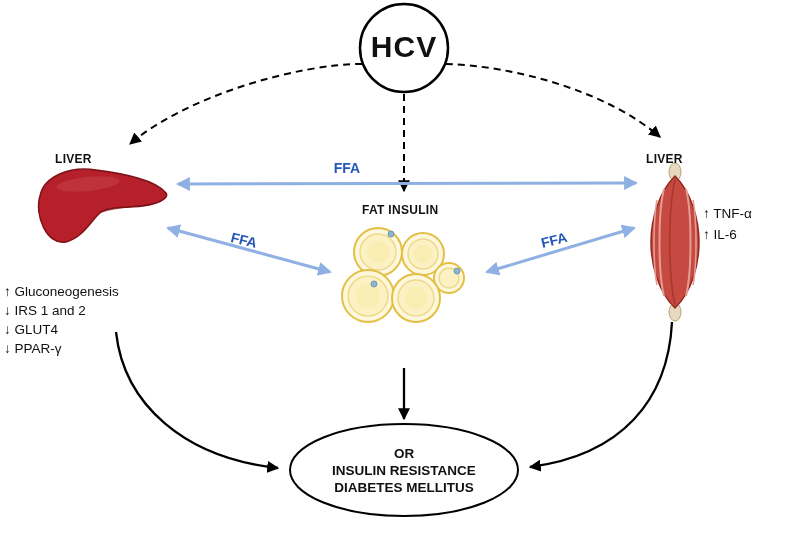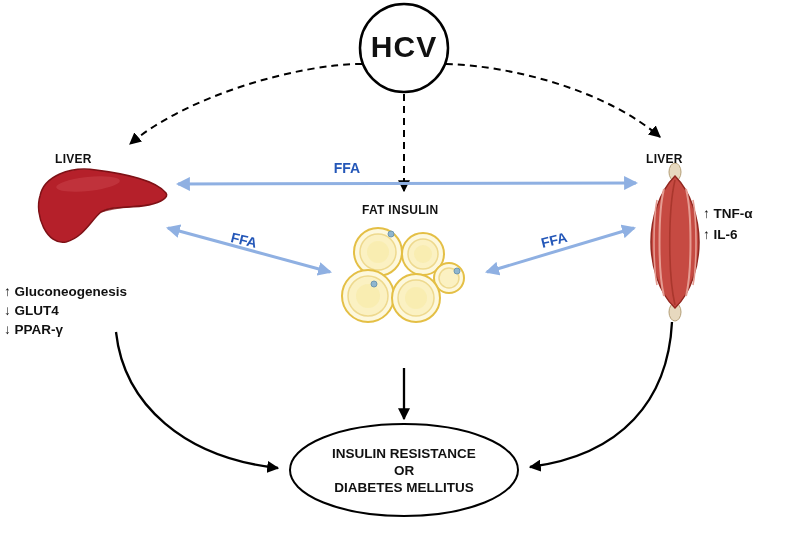--- a/index.html
+++ b/index.html
@@ -7,21 +7,21 @@
   .canvas {
     position:relative; width:800px; height:544px; background:#ffffff;
     font-family:"Liberation Sans","DejaVu Sans",sans-serif; color:#111; overflow:hidden;
   }
   svg.gfx { position:absolute; left:0; top:0; }
   .abs { position:absolute; white-space:nowrap; }
   .lbl { font-weight:bold; font-size:12px; letter-spacing:.3px; }
   .hcv-text { font-size:30px; font-weight:bold; transform:translate(-50%,-50%); letter-spacing:1px; }
   .center { transform:translate(-50%,-50%); }
   .ffa { font-weight:bold; font-size:14px; color:var(--ffa-text,#2457b8); }
-  .fx div { font-weight:bold; font-size:13.5px; line-height:19px; white-space:nowrap; }
+  .fx div { font-weight:normal; font-size:13.5px; line-height:19px; white-space:nowrap; }
   .fx.wide div { line-height:20px; }
   .fx.tall div { line-height:21px; }
   .outcome { text-align:center; font-weight:bold; font-size:13.5px; line-height:17px;
              transform:translate(-50%,-50%); width:230px; }
   .blueArrow { stroke:var(--ffa-arrow,#8fb0e2); }
   .blueHead  { fill:var(--ffa-arrow,#8fb0e2); }
 </style>
 </head>
 <body>
 
@@ -101,29 +101,30 @@
   <div class="abs lbl" style="left:646px; top:152px">LIVER</div>
 
   <div class="abs lbl" style="left:362px; top:203px">FAT INSULIN</div>
 
   <div class="abs ffa center" style="left:347px; top:168px">FFA</div>
   <div class="abs ffa" style="left:244px; top:240px; transform:translate(-50%,-50%) rotate(14deg)">FFA</div>
   <div class="abs ffa" style="left:554px; top:240px; transform:translate(-50%,-50%) rotate(-14deg)">FFA</div>
 
   <div class="abs fx" style="left:4px; top:282px">
     <div>↑ Gluconeogenesis</div>
+    <div>↓ IRS 1 and 2</div>
     <div>↓ GLUT4</div>
     <div>↓ PPAR-γ</div>
   </div>
 
 
   <div class="abs fx tall" style="left:703px; top:203px">
     <div>↑ TNF-α</div>
     <div>↑ IL-6</div>
   </div>
 
   <div class="abs outcome" style="left:404px; top:470px">
+    <div>OR</div>
     <div>INSULIN RESISTANCE</div>
-    <div>OR</div>
     <div>DIABETES MELLITUS</div>
   </div>
 
 </div>
 
 </body></html>

